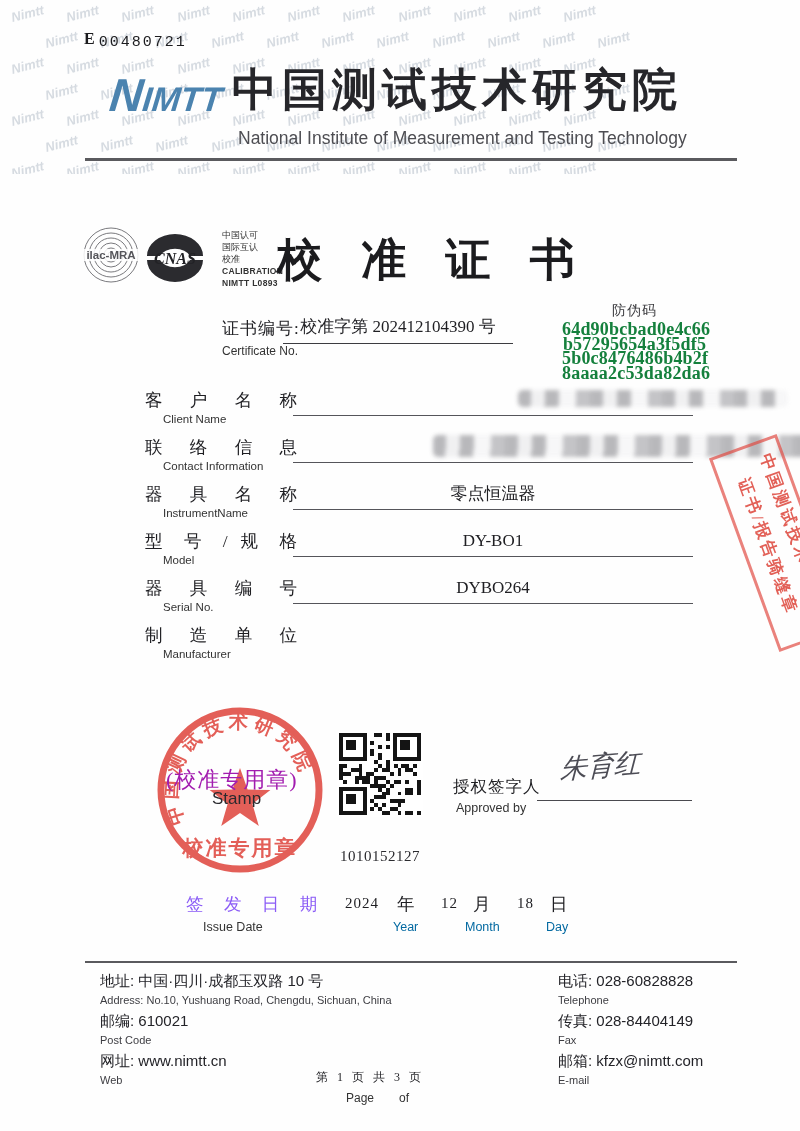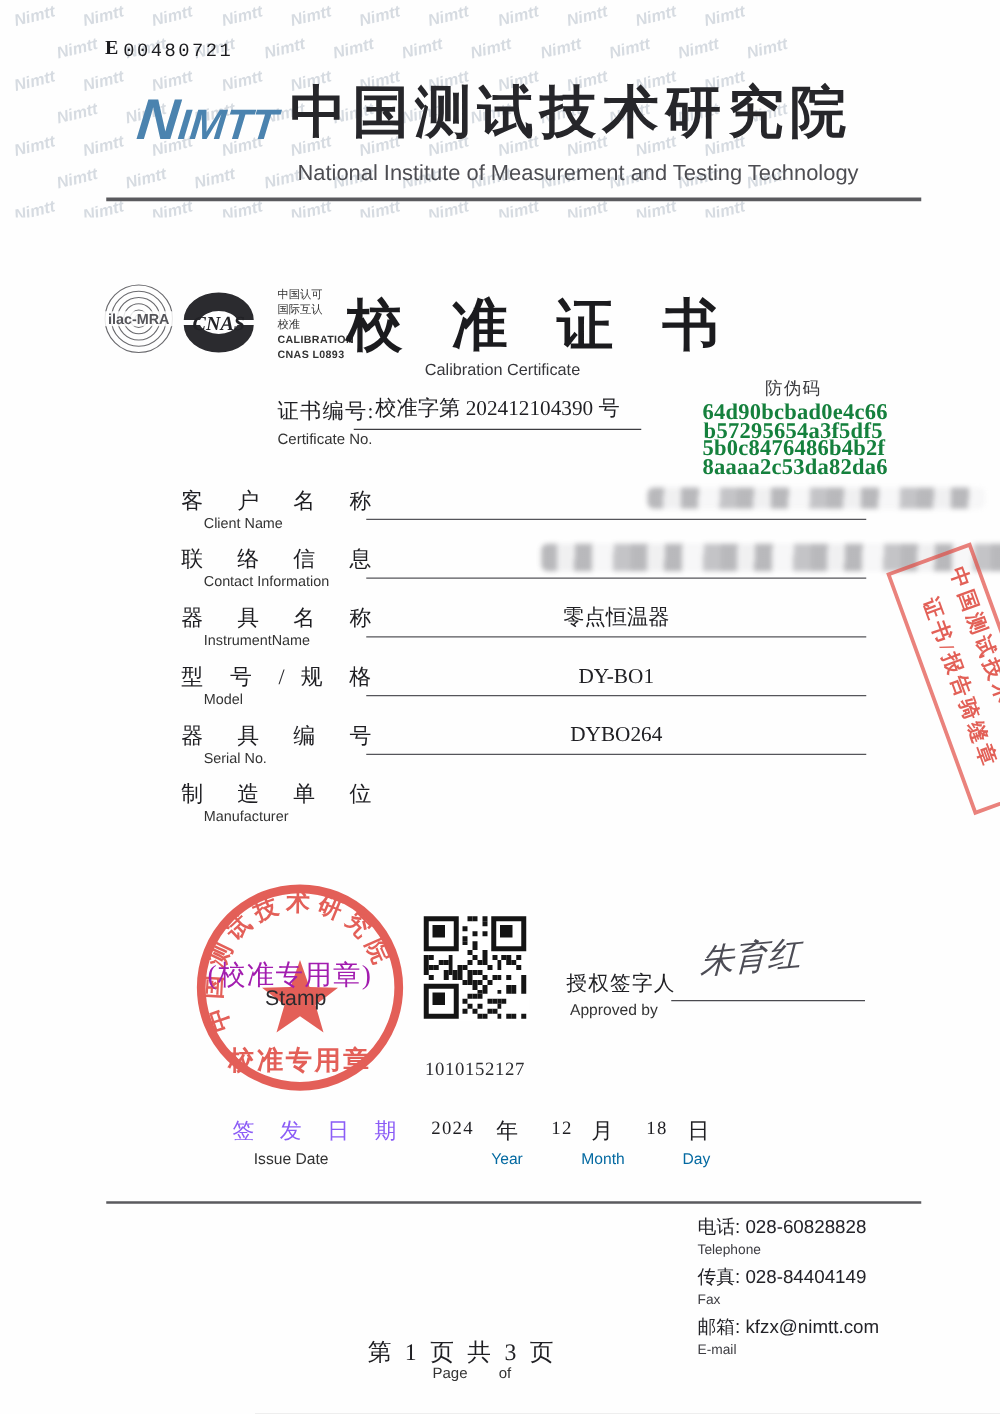--- a/index.html
+++ b/index.html
@@ -103,21 +103,21 @@
   #issue-en { left:203px; top:920px; font-size:12.5px; color:#333; }
   .d-num { position:absolute; top:895px; font-size:15px; color:#1e1e22; letter-spacing:1px; }
   .d-cn  { position:absolute; top:892px; font-size:17.5px; color:#1e1e22; }
   .d-en  { position:absolute; top:920px; font-size:12.5px; color:#0369a1; }
 
   
   .foot-col { position:absolute; top:972px; }
   #foot-left { left:100px; } #foot-right { left:558px; }
   .foot-cn { font-size:15px; color:#232328; margin-bottom:3px; white-space:nowrap; }
   .foot-en { font-size:11px; color:#3d3d42; margin-bottom:6px; white-space:nowrap; }
-  #page-cn { left:0; top:1069px; width:740px; text-align:center; font-size:19px;
+  #page-cn { left:0; top:1069px; width:740px; text-align:center; font-size:12px;
     letter-spacing:3px; color:#1f1f23; }
   #page-word { left:346px; top:1091px; font-size:12px; color:#333; }
   #of-word { left:399px; top:1091px; font-size:12px; color:#333; }
 </style>
 </head>
 <body>
 
 <div id="page">
 
   <div id="watermark">
@@ -156,25 +156,24 @@
     <path d="M 4 25 A 28 22 0 0 1 60 25 L 47 25 A 16 11 0 0 0 17 25 Z" fill="#2b2b2f"></path>
     <path d="M 4 29 A 28 22 0 0 0 60 29 L 47 29 A 16 11 0 0 1 17 29 Z" fill="#2b2b2f"></path>
     <text x="32" y="33" text-anchor="middle" font-size="16" font-weight="bold" font-style="italic" fill="#222226" font-family="Liberation Serif, serif">CNAS</text>
   </svg>
 
   <div class="abs" id="cnas-text">
     <div>中国认可</div>
     <div>国际互认</div>
     <div>校准</div>
     <div class="b">CALIBRATION</div>
-    <div class="b">CNAS L0893</div>
+    <div class="b">NIMTT L0893</div>
   </div>
 
   <div class="abs serif" id="cert-title-cn">校 准 证 书</div>
-  <div class="abs" id="cert-title-en">Calibration Certificate</div>
 
   <div class="abs serif" id="certno-label-cn">证书编号:</div>
   <div class="abs" id="certno-label-en">Certificate No.</div>
   <div class="abs serif" id="certno-value">校准字第 202412104390 号</div>
 
   <div class="abs" id="seccode">
     <div class="sc-label serif">防伪码</div>
     <div class="sc-line">64d90bcbad0e4c66</div>
     <div class="sc-line">b57295654a3f5df5</div>
     <div class="sc-line">5b0c8476486b4b2f</div>
@@ -710,20 +709,28 @@
   <span class="d-num serif" style="left:441px">12</span>
   <span class="d-cn serif" style="left:473px">月</span>
   <span class="d-num serif" style="left:517px">18</span>
   <span class="d-cn serif" style="left:550px">日</span>
   <span class="d-en" style="left:393px">Year</span>
   <span class="d-en" style="left:465px">Month</span>
   <span class="d-en" style="left:546px">Day</span>
 
   <div class="rule" id="rule-bottom"></div>
 
+  <div class="foot-col" id="foot-left">
+    <div class="foot-cn">地址: 中国·四川·成都玉双路 10 号</div>
+    <div class="foot-en">Address: No.10, Yushuang Road, Chengdu, Sichuan, China</div>
+    <div class="foot-cn">邮编: 610021</div>
+    <div class="foot-en">Post Code</div>
+    <div class="foot-cn">网址: www.nimtt.cn</div>
+    <div class="foot-en">Web</div>
+  </div>
   <div class="foot-col" id="foot-right">
     <div class="foot-cn">电话: 028-60828828</div>
     <div class="foot-en">Telephone</div>
     <div class="foot-cn">传真: 028-84404149</div>
     <div class="foot-en">Fax</div>
     <div class="foot-cn">邮箱: kfzx@nimtt.com</div>
     <div class="foot-en">E-mail</div>
   </div>
 
   <div class="abs serif" id="page-cn">第 1 页 共 3 页</div>

